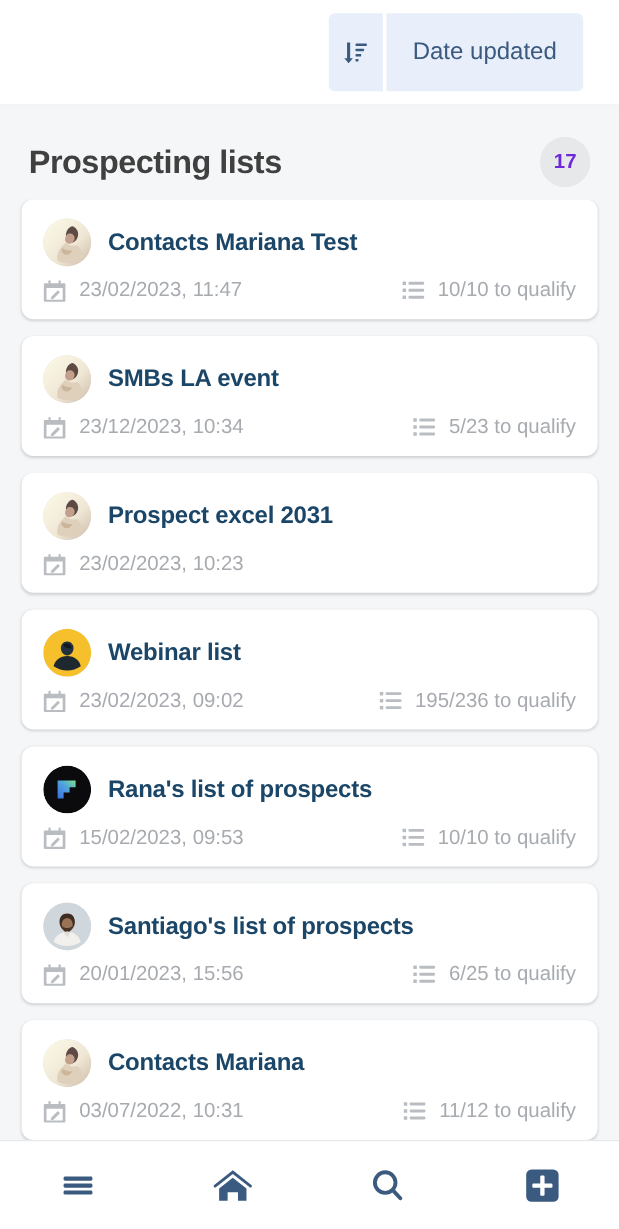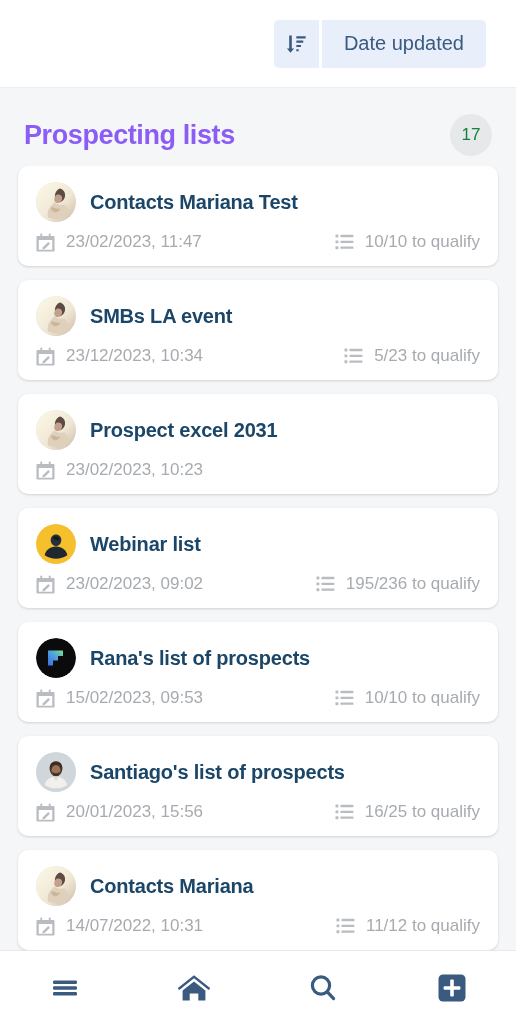--- a/index.html
+++ b/index.html
@@ -20,21 +20,21 @@
     background: #ffffff;
     display: flex;
     align-items: center;
     justify-content: flex-end;
     padding: 0 30px;
     border-bottom: 1px solid #eceef0;
   }
   .sort-control {
     display: flex;
     align-items: stretch;
-    height: 48px;
+    height: 65px;
     gap: 3px;
   }
   .sort-icon-btn {
     width: 45px;
     background: #e8effa;
     border-radius: 5px 0 0 5px;
     display: flex;
     align-items: center;
     justify-content: center;
     cursor: pointer;
@@ -55,31 +55,31 @@
   
   .page-head {
     display: flex;
     align-items: center;
     justify-content: space-between;
     padding: 26px 24px 18px 24px;
   }
   .page-title {
     font-size: 27px;
     font-weight: bold;
-    color: #8b5cf6;
+    color: #404040;
     letter-spacing: -0.4px;
   }
   .count-badge {
     min-width: 42px;
     height: 42px;
     border-radius: 50%;
     background: #e6e8ea;
-    color: #15803d;
+    color: #6d28d9;
     font-size: 17px;
-    font-weight: normal;
+    font-weight: bold;
     display: flex;
     align-items: center;
     justify-content: center;
     padding: 0 8px;
   }
 
   
   .list-scroll {
     position: absolute;
     top: 166px;
@@ -434,21 +434,21 @@
             <span class="meta-icon">
               <svg width="19" height="16" viewBox="0 0 20 17" fill="#b9bdc1">
                 <rect x="0.4" y="0.6" width="3.1" height="3.1" rx="0.5"></rect>
                 <rect x="5.6" y="0.9" width="14" height="2.5" rx="1"></rect>
                 <rect x="0.4" y="6.8" width="3.1" height="3.1" rx="0.5"></rect>
                 <rect x="5.6" y="7.1" width="14" height="2.5" rx="1"></rect>
                 <rect x="0.4" y="13" width="3.1" height="3.1" rx="0.5"></rect>
                 <rect x="5.6" y="13.3" width="14" height="2.5" rx="1"></rect>
               </svg>
             </span>
-            <span>16/25 to qualify</span>
+            <span>6/25 to qualify</span>
           </div>
         </div>
       </div>
       <div class="list-card">
         <div class="card-top">
           <div class="avatar">
             <svg viewBox="0 0 40 40">
               <defs>
                 <linearGradient id="cr" x1="0" y1="0" x2="1" y2="1">
                   <stop offset="0%" stop-color="#fdfbe9"></stop>
@@ -468,21 +468,21 @@
         <div class="card-meta">
           <div class="meta-left">
             <span class="meta-icon">
               <svg width="19" height="19" viewBox="0 0 20 20" fill="#b9bdc1">
                 <rect x="4.6" y="0.6" width="1.9" height="3.6" rx="0.8"></rect>
                 <rect x="13.5" y="0.6" width="1.9" height="3.6" rx="0.8"></rect>
                 <path d="M1.6 3.2h16.8c.6 0 1.1.5 1.1 1.1v14c0 .6-.5 1.1-1.1 1.1H1.6A1.1 1.1 0 0 1 .5 18.3v-14c0-.6.5-1.1 1.1-1.1zm1.3 4.1v10.3h14.2V7.3z"></path>
                 <path d="M12.9 9.4 7.2 15.1l-.5 2.3 2.3-.5 5.7-5.7z"></path>
               </svg>
             </span>
-            <span>14/07/2022, 10:31</span>
+            <span>03/07/2022, 10:31</span>
           </div>
           <div class="meta-right">
             <span class="meta-icon">
               <svg width="19" height="16" viewBox="0 0 20 17" fill="#b9bdc1">
                 <rect x="0.4" y="0.6" width="3.1" height="3.1" rx="0.5"></rect>
                 <rect x="5.6" y="0.9" width="14" height="2.5" rx="1"></rect>
                 <rect x="0.4" y="6.8" width="3.1" height="3.1" rx="0.5"></rect>
                 <rect x="5.6" y="7.1" width="14" height="2.5" rx="1"></rect>
                 <rect x="0.4" y="13" width="3.1" height="3.1" rx="0.5"></rect>
                 <rect x="5.6" y="13.3" width="14" height="2.5" rx="1"></rect>

